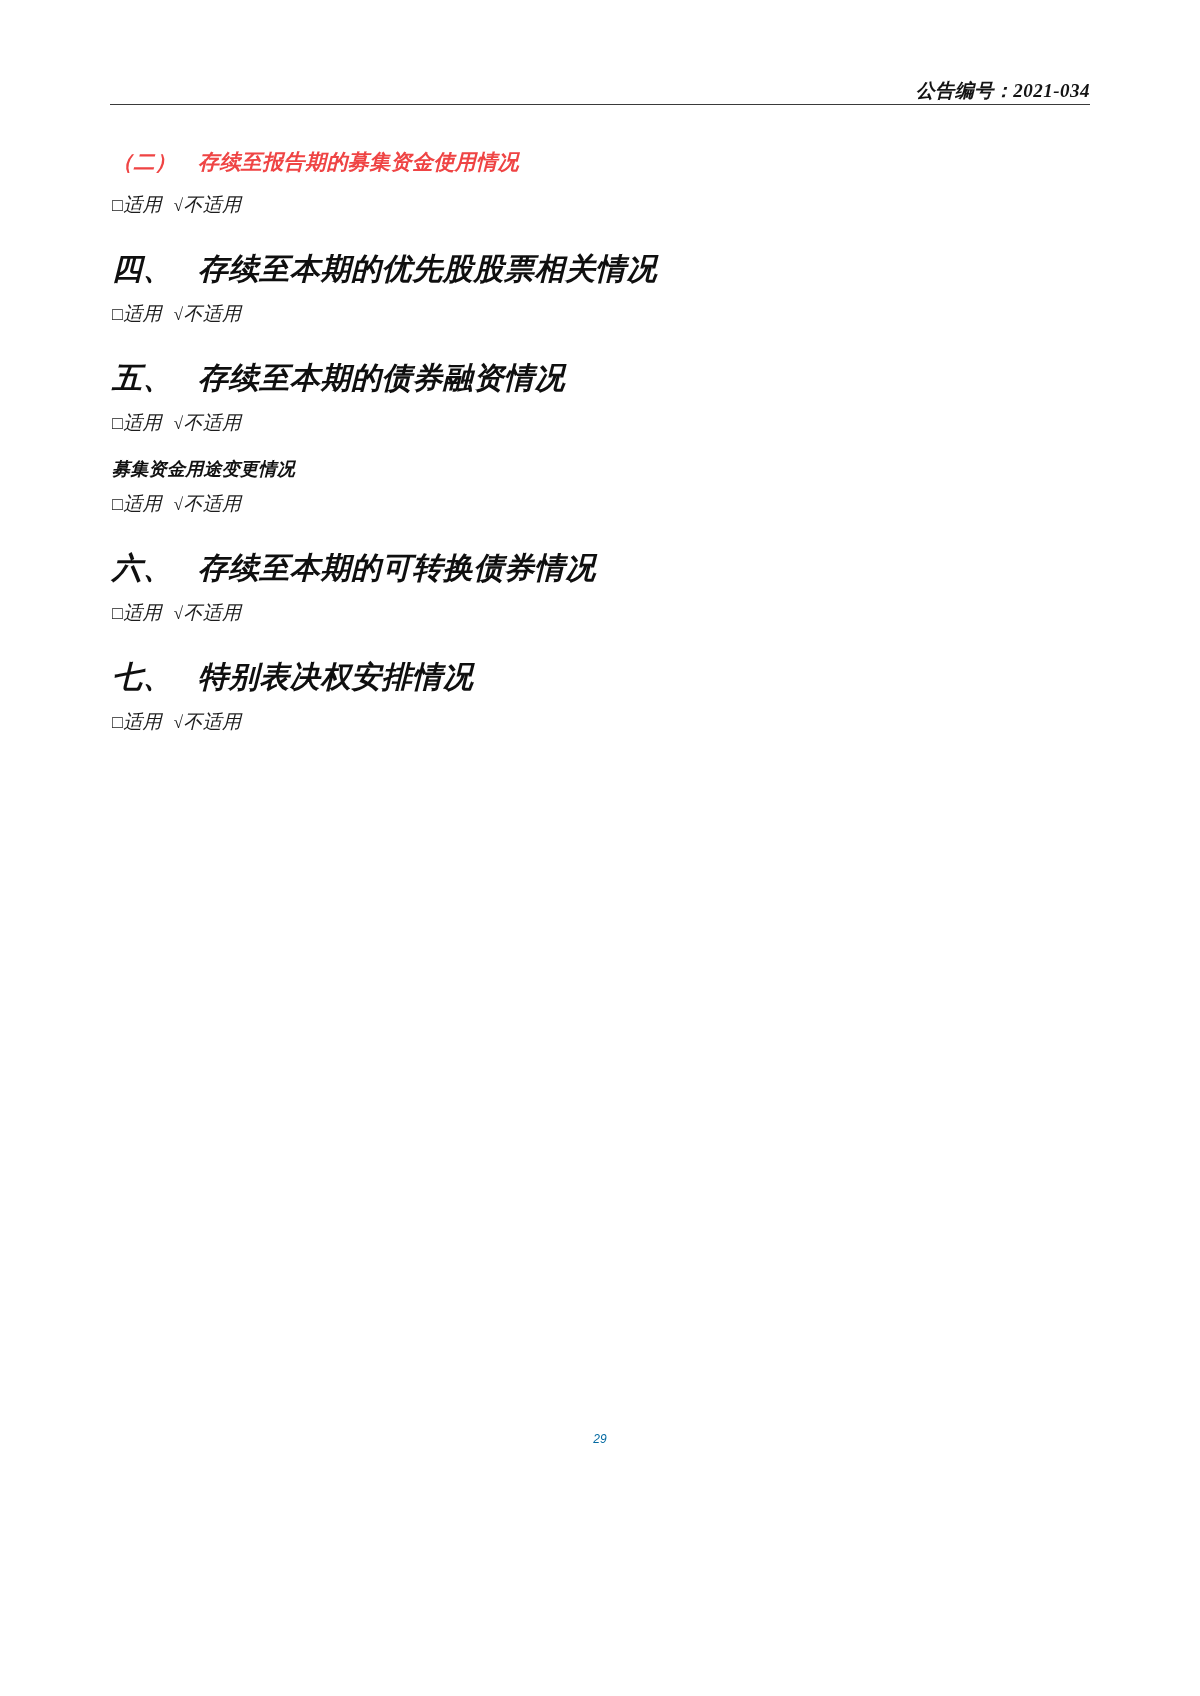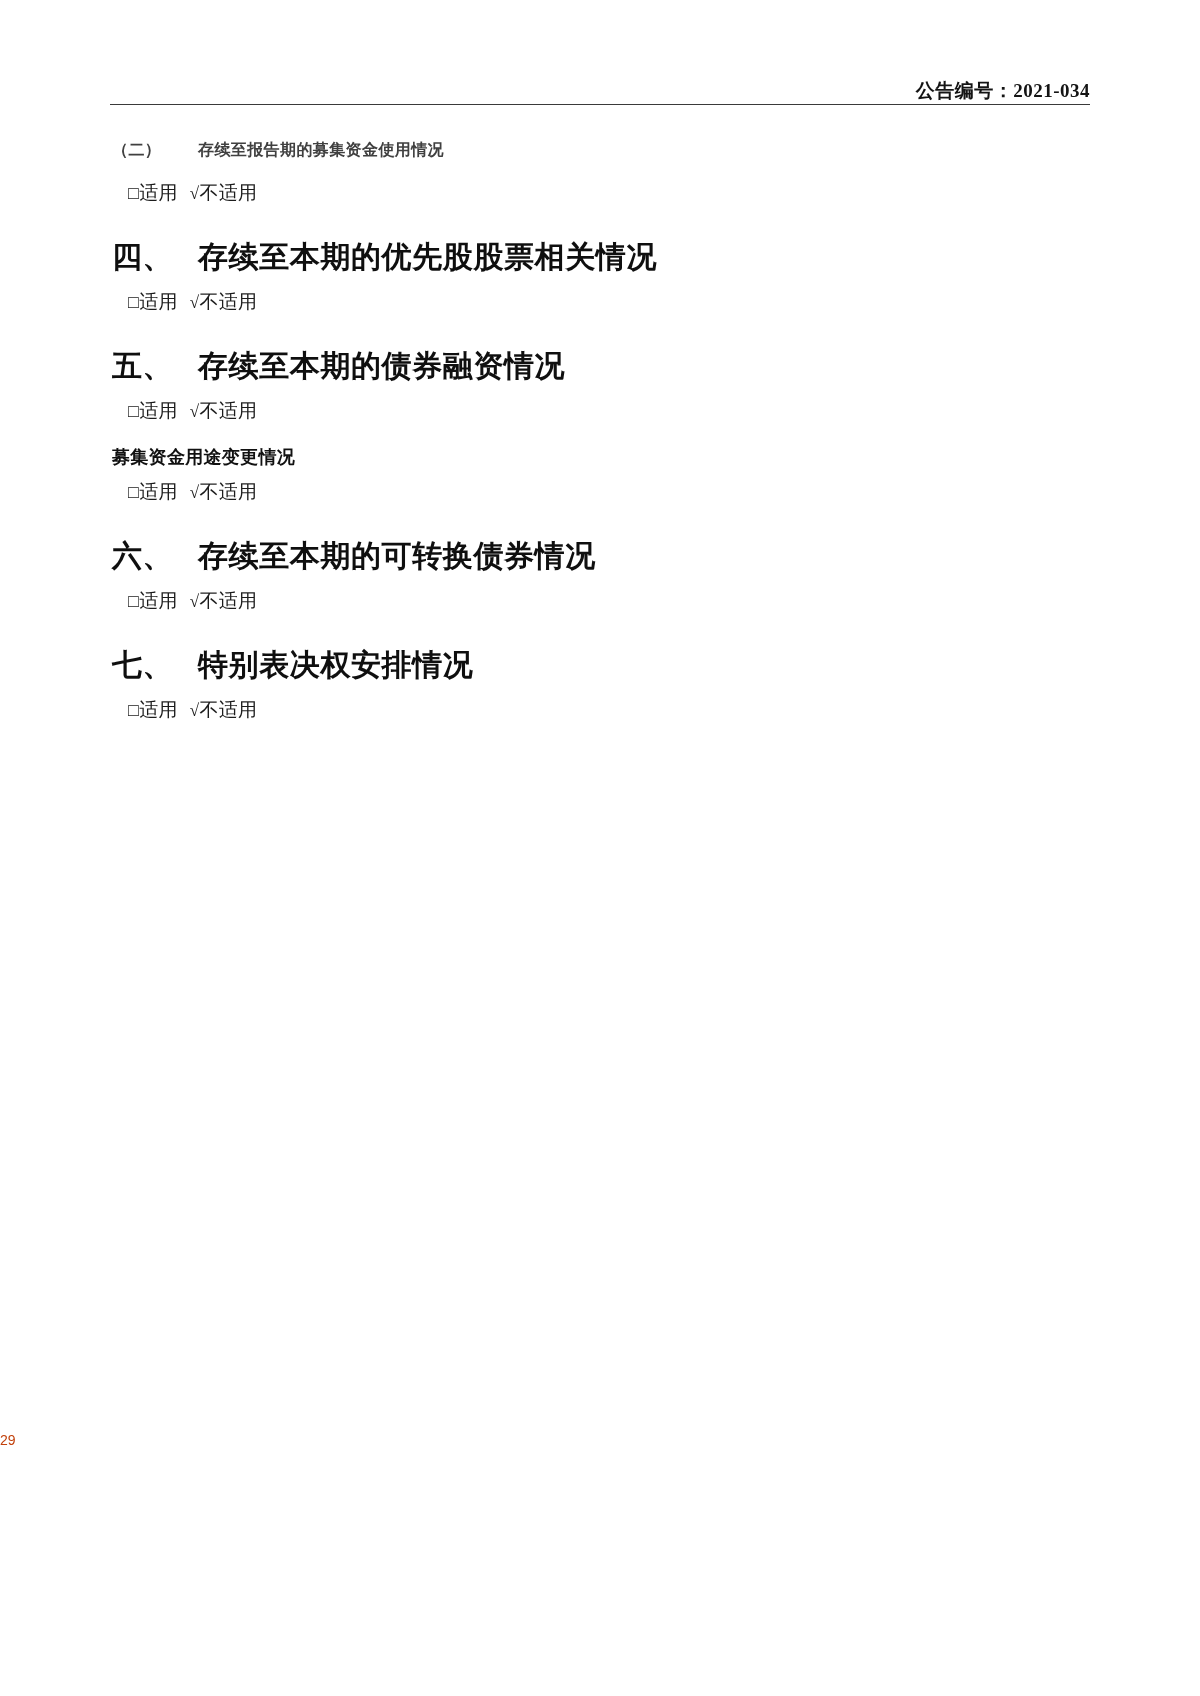--- a/index.html
+++ b/index.html
@@ -14,20 +14,21 @@
     color: #1a1a1a;
     position: relative;
     overflow: hidden;
   }
   .page {
     position: relative;
     width: 1200px;
     height: 1696px;
     box-sizing: border-box;
     padding: 0;
+    font-style: italic;
   }
 
   
   .header {
     position: absolute;
     top: 78px;
     left: 110px;
     width: 980px;
     text-align: right;
     font-size: 19px;
@@ -47,24 +48,24 @@
 
   
   .content {
     position: absolute;
     top: 132px;
     left: 112px;
     width: 980px;
   }
 
   .h-sub {
-    font-size: 16px;
+    font-size: 21px;
     font-weight: 700;
-    color: #404040;
-    margin: 0 0 2px 0;
+    color: #ef4444;
+    margin: 12px 0 2px 0;
     line-height: 36px;
     letter-spacing: 0.4px;
   }
   .h-sub .num {
     display: inline-block;
     min-width: 86px;
   }
 
   .h-main {
     font-size: 30px;
@@ -76,21 +77,21 @@
   }
   .h-main .num {
     display: inline-block;
     min-width: 86px;
   }
 
   .applic {
     font-size: 19px;
     line-height: 34px;
     color: #1c1c1c;
-    margin: 8px 0 0 16px;
+    margin: 8px 0 0 0;
     letter-spacing: 0.3px;
     white-space: nowrap;
   }
   .applic .box {
     display: inline-block;
     font-size: 18px;
     color: #1c1c1c;
   }
   .applic .gap {
     display: inline-block;
@@ -114,22 +115,23 @@
   .tight {
     margin-top: 2px;
   }
 
   
   .footer {
     position: absolute;
     top: 1432px;
     left: 0;
     width: 1200px;
-    font-size: 14px;
-    color: #c2410c;
+    text-align: center;
+    font-size: 12px;
+    color: #0369a1;
     font-family: "Liberation Sans", sans-serif;
   }
 </style>
 </head>
 <body>
 
 <div class="page">
 
   <div class="header">公告编号：2021-034</div>
   <div class="header-rule"></div>

